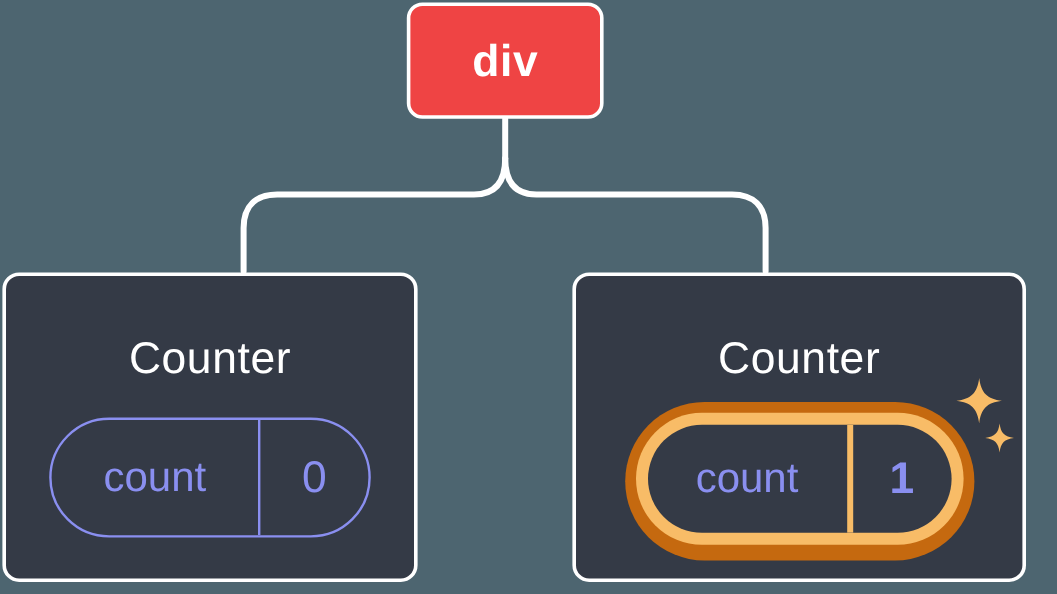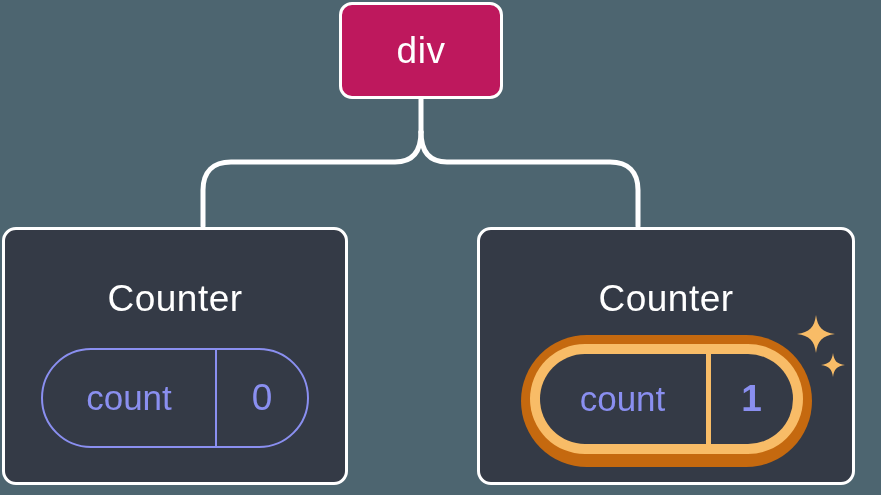--- a/index.html
+++ b/index.html
@@ -23,29 +23,30 @@
     height: 495px;
   }
   
   .root-node {
     position: absolute;
     left: 339px;
     top: 2px;
     width: 164px;
     height: 97px;
     box-sizing: border-box;
-    background: #be185d;
+    background: #ef4444;
     border: 3px solid #FFFFFF;
     border-radius: 13px;
     display: flex;
     align-items: center;
     justify-content: center;
     color: #FFFFFF;
     font-size: 37px;
     letter-spacing: 0.5px;
+    font-weight: bold;
   }
   
   .card {
     position: absolute;
     top: 227px;
     height: 258px;
     box-sizing: border-box;
     background: #343A46;
     border: 3px solid #FFFFFF;
     border-radius: 14px;

